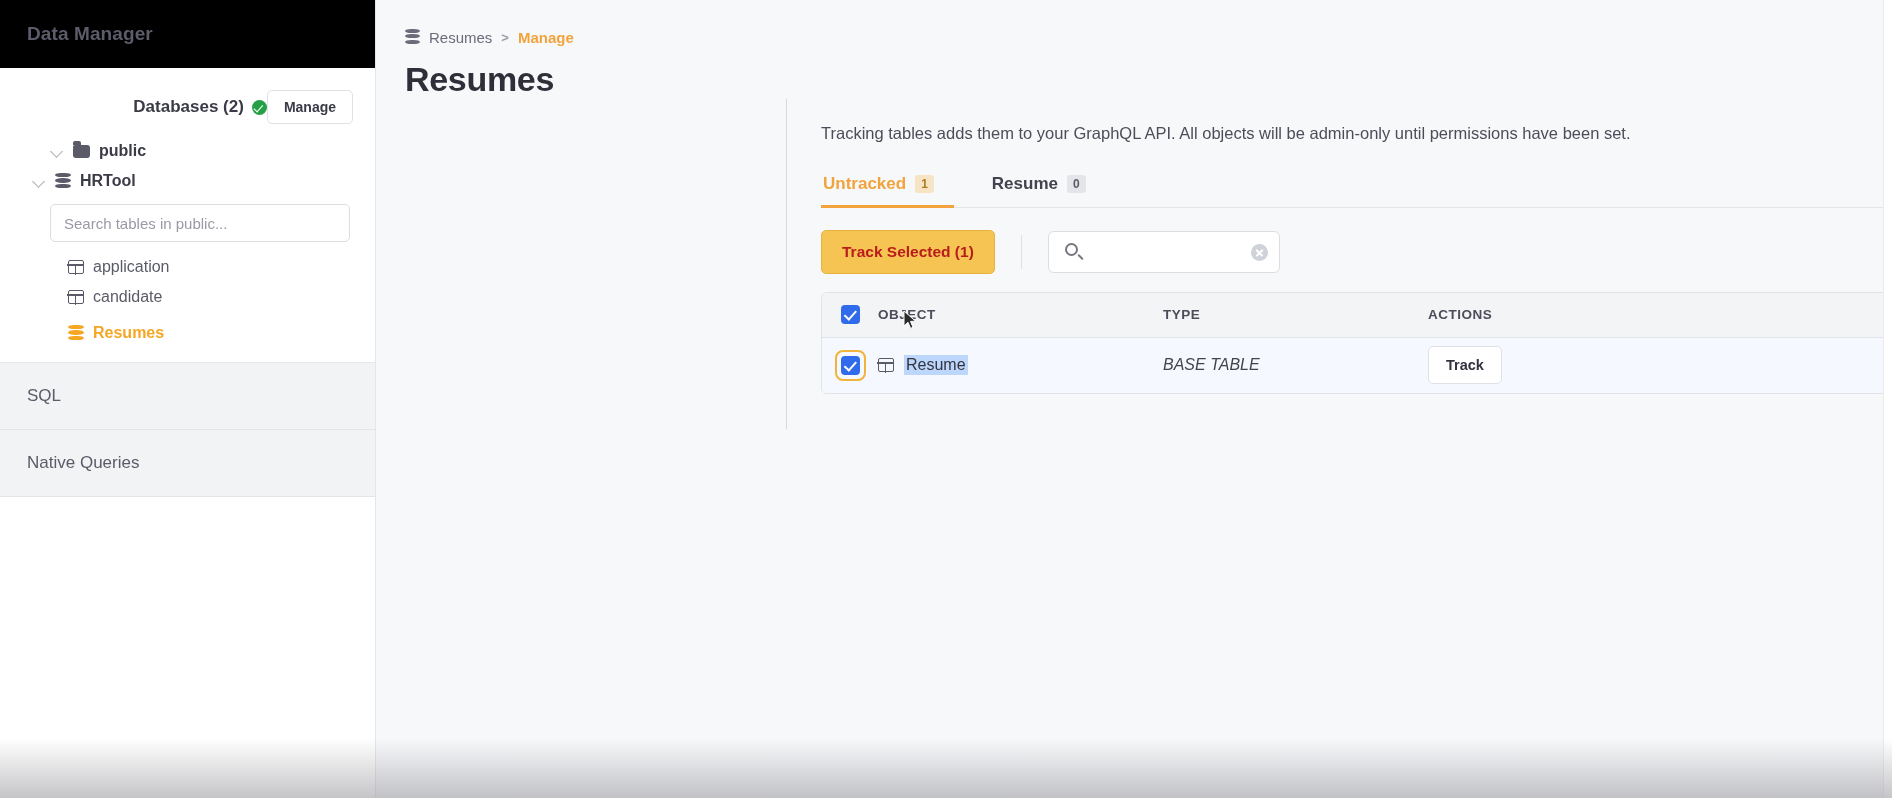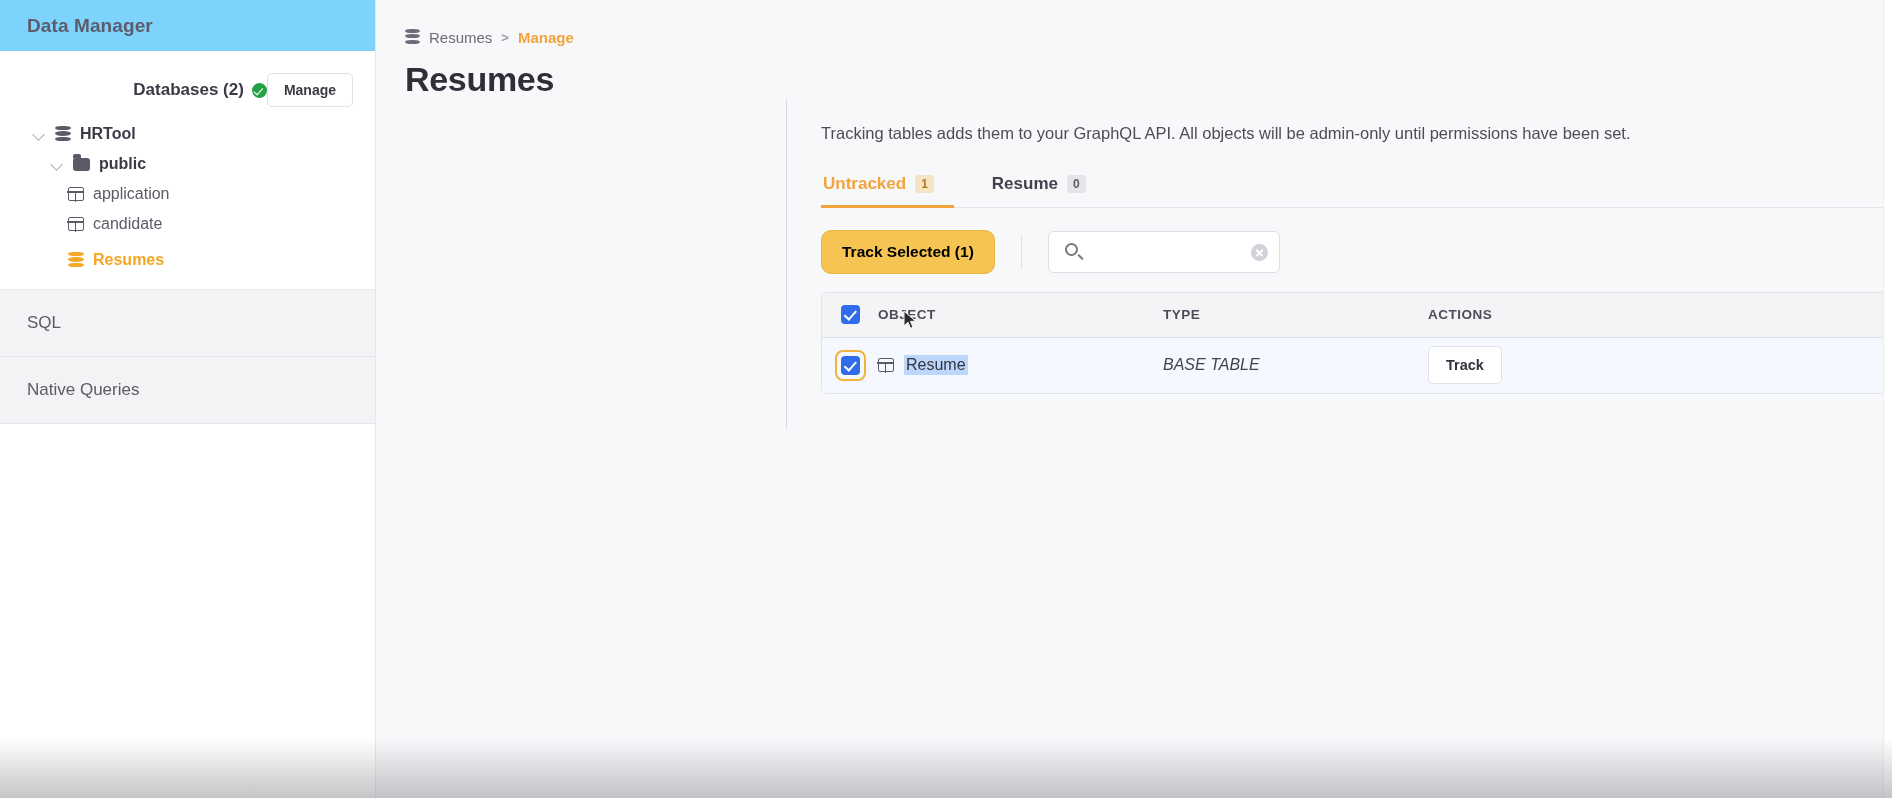--- a/index.html
+++ b/index.html
@@ -23,22 +23,22 @@
     height: 798px;
     background: #ffffff;
     border-right: 1px solid #e4e6ea;
     display: flex;
     flex-direction: column;
     flex: 0 0 376px;
     position: relative;
     z-index: 2;
   }
   .dm-header {
-    height: 51px;
-    background: #7dd3fc;
+    height: 68px;
+    background: #000000;
     display: flex;
     align-items: center;
     padding-left: 27px;
     text-align: center;
   }
   .dm-header-title {
     font-size: 19px;
     font-weight: bold;
     color: #5c5c6b;
     letter-spacing: .1px;
@@ -340,22 +340,22 @@
 
   .toolbar {
     display: flex;
     align-items: center;
     margin-top: 22px;
     width: 1412px;
   }
   .track-sel-btn {
     background: #f6c453;
     border: 1px solid #e8b33c;
-    border-radius: 10px;
-    color: #000000;
+    border-radius: 5px;
+    color: #b91c1c;
     font-size: 15.5px;
     font-weight: bold;
     padding: 12px 20px;
     cursor: pointer;
     font-family: "Liberation Sans", sans-serif;
   }
   .tb-divider {
     width: 1px;
     height: 34px;
     background: #dfe1e6;
@@ -567,34 +567,37 @@
 
     <div class="db-section">
       <div class="db-row">
         <div class="db-label-wrap">
           <span class="db-label">Databases (2)</span>
           <span class="check-badge"></span>
         </div>
         <button class="manage-btn">Manage</button>
       </div>
 
+      <div class="tree-row lvl2">
+        <span class="chev"></span>
+        <span class="icon-folder"></span>
+        <span class="tree-label bold">public</span>
+      </div>
+
       <div class="tree-row lvl1">
         <span class="chev"></span>
         <span class="icon-db">
             <i></i>
           </span>
         <span class="tree-label bold">HRTool</span>
       </div>
 
-      <div class="tree-row lvl2">
-        <span class="chev"></span>
-        <span class="icon-folder"></span>
-        <span class="tree-label bold">public</span>
-      </div>
-
+      <div class="search-wrap">
+        <input class="tbl-search" type="text" placeholder="Search tables in public..." style="">
+      </div>
 
       <div class="tree-row lvl-table">
         <span class="icon-table"></span>
         <span class="tree-label muted">application</span>
       </div>
       <div class="tree-row lvl-table">
         <span class="icon-table"></span>
         <span class="tree-label muted">candidate</span>
       </div>
 

